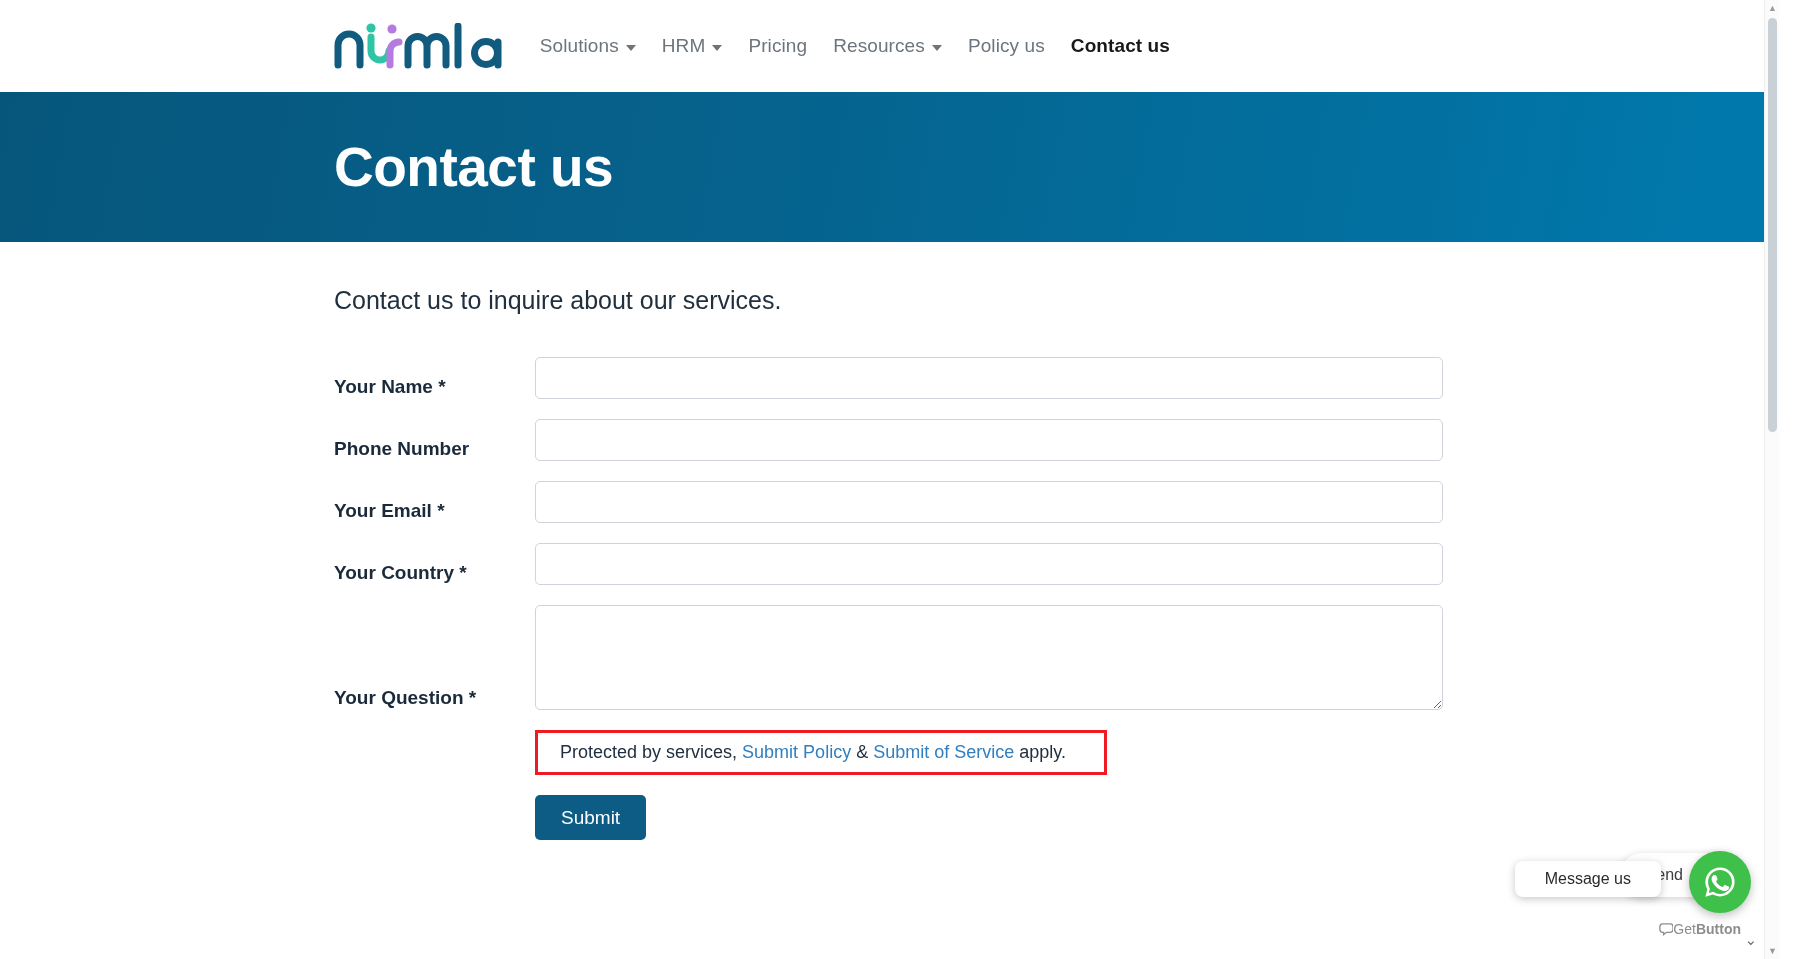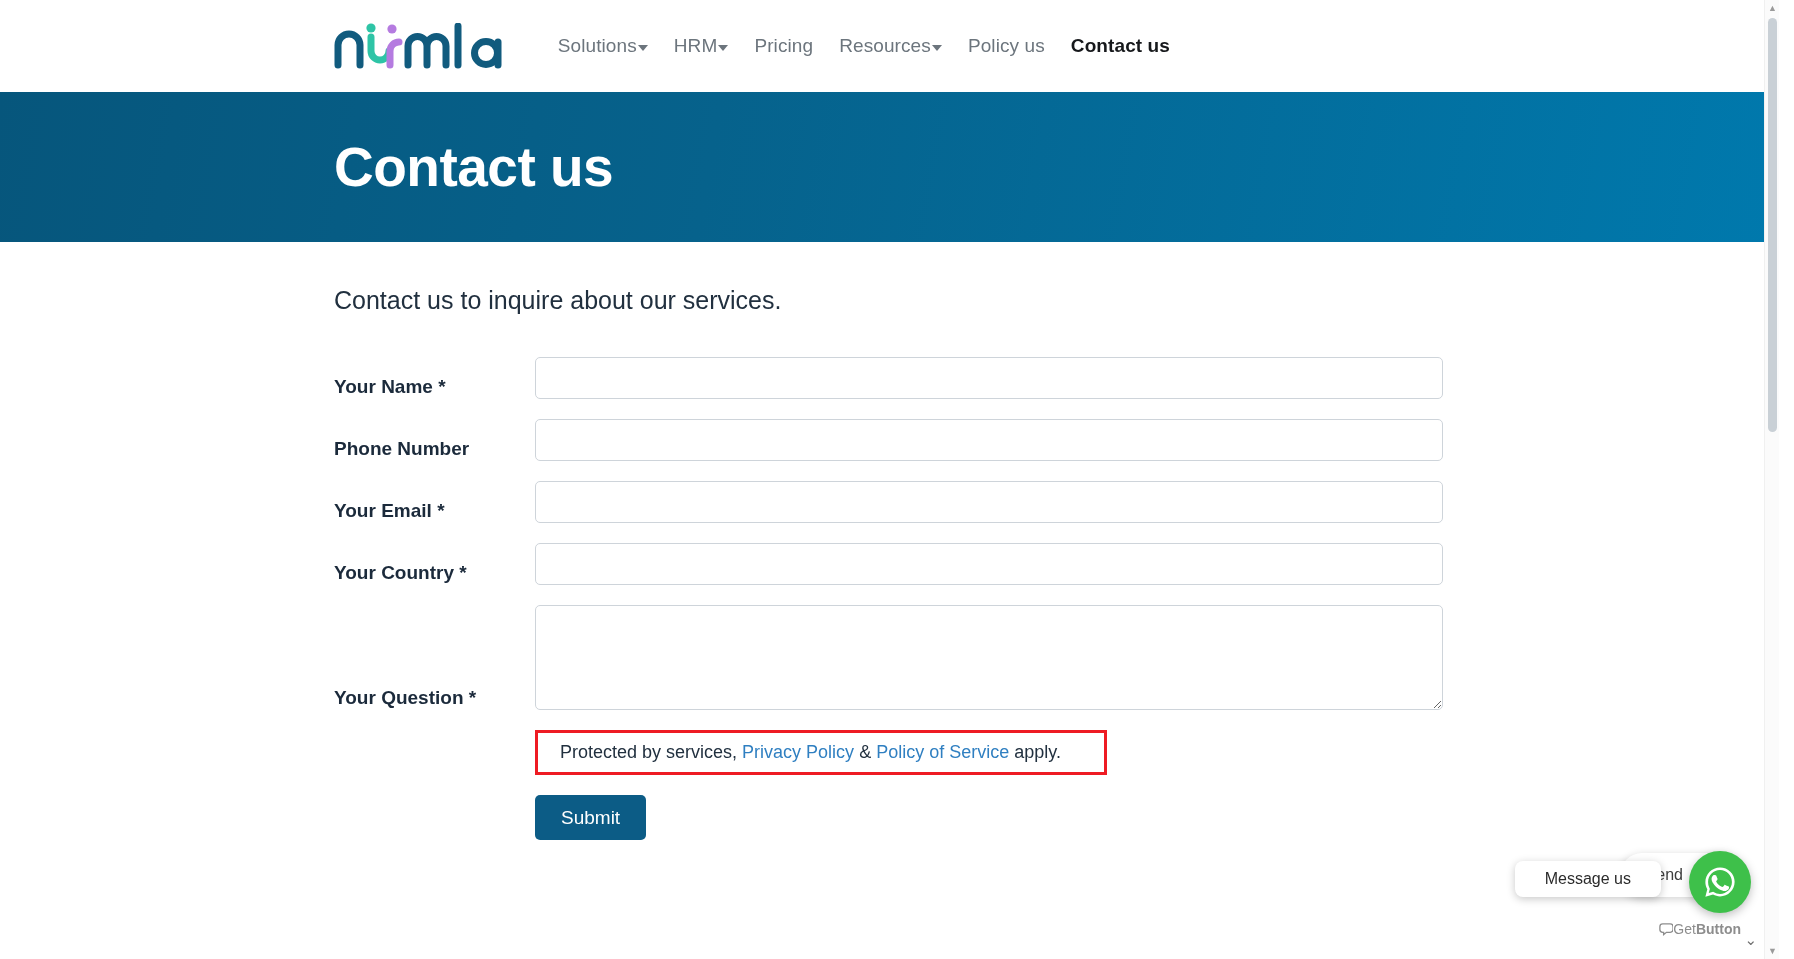--- a/index.html
+++ b/index.html
@@ -47,21 +47,21 @@
     top: 0;
     height: 92px;
     display: flex;
     align-items: center;
     gap: 0px;
     padding-right: 596px;
   }
   .nav-item {
     display: flex;
     align-items: center;
-    gap: 1px;
+    gap: 7px;
     font-size: 19px;
     color: #6c757d;
     padding: 8px 13px;
     cursor: pointer;
     white-space: nowrap;
     letter-spacing: 0.1px;
   }
   .nav-item.active {
     color: #16181b;
     font-weight: bold;
@@ -378,23 +378,23 @@
       <div class="form-row">
         <label class="form-label">
           <span>Your Question</span>
           <span class="req">*</span>
         </label>
         <textarea class="form-control" rows="4" placeholder="" style=""></textarea>
       </div>
 
       <div class="recaptcha-wrap">
         <div class="recaptcha-text"><span>Protected by services,</span>
-          <a>Privacy Policy</a>
+          <a>Submit Policy</a>
           <span>&amp;</span>
-          <a>Policy of Service</a>
+          <a>Submit of Service</a>
           <span>apply.</span>
         </div>
       </div>
 
       <div class="submit-row">
         <button class="btn-submit" type="submit">Submit</button>
       </div>
 
     </form>
   </main>

